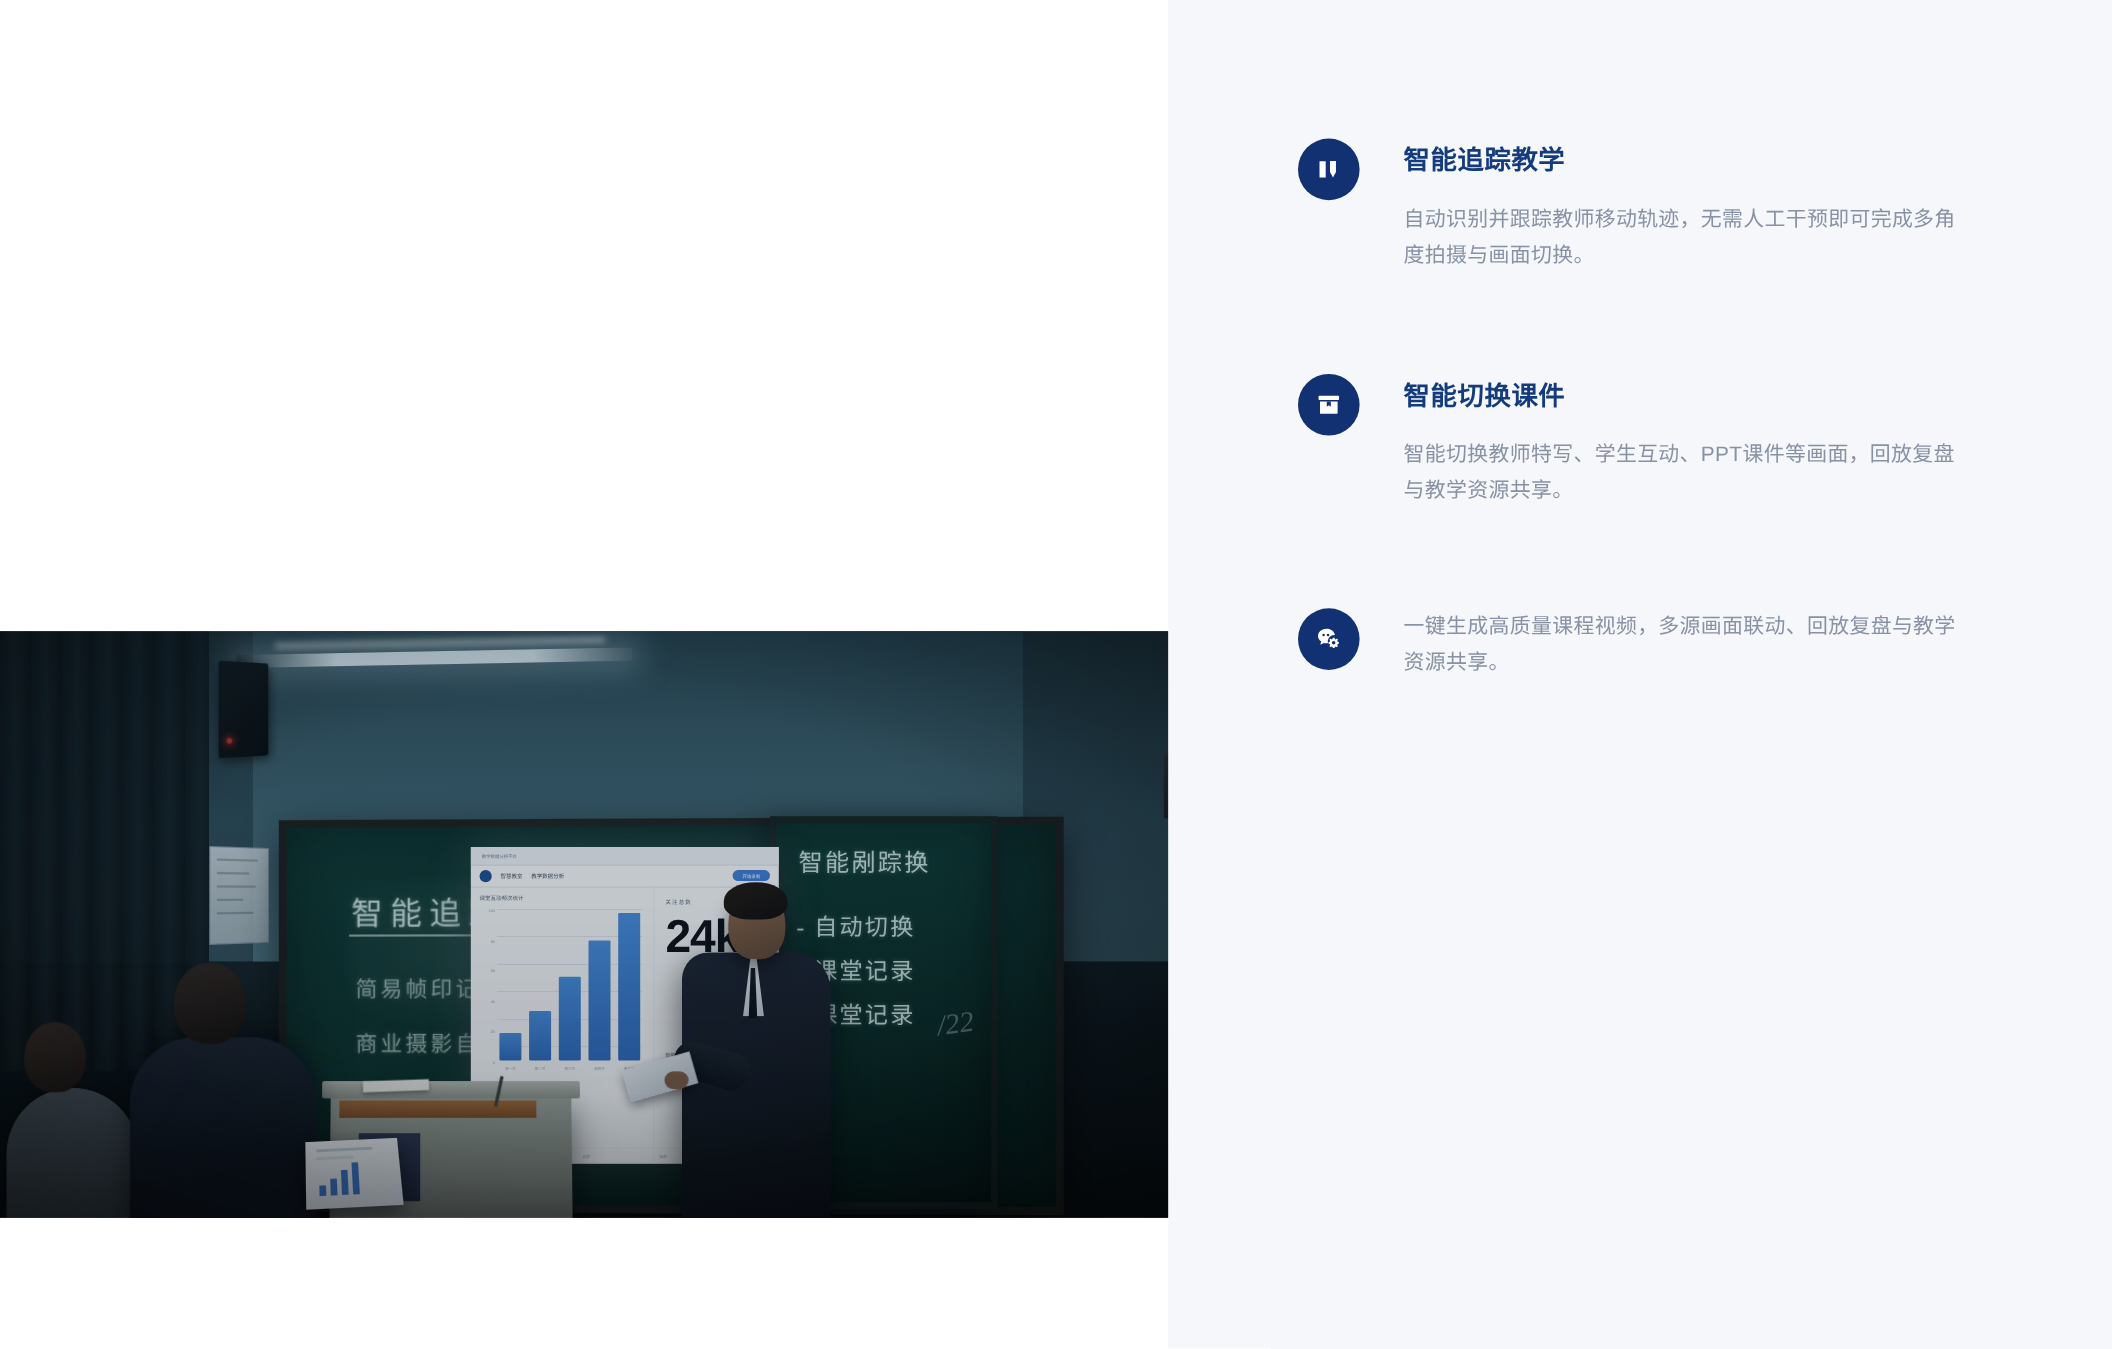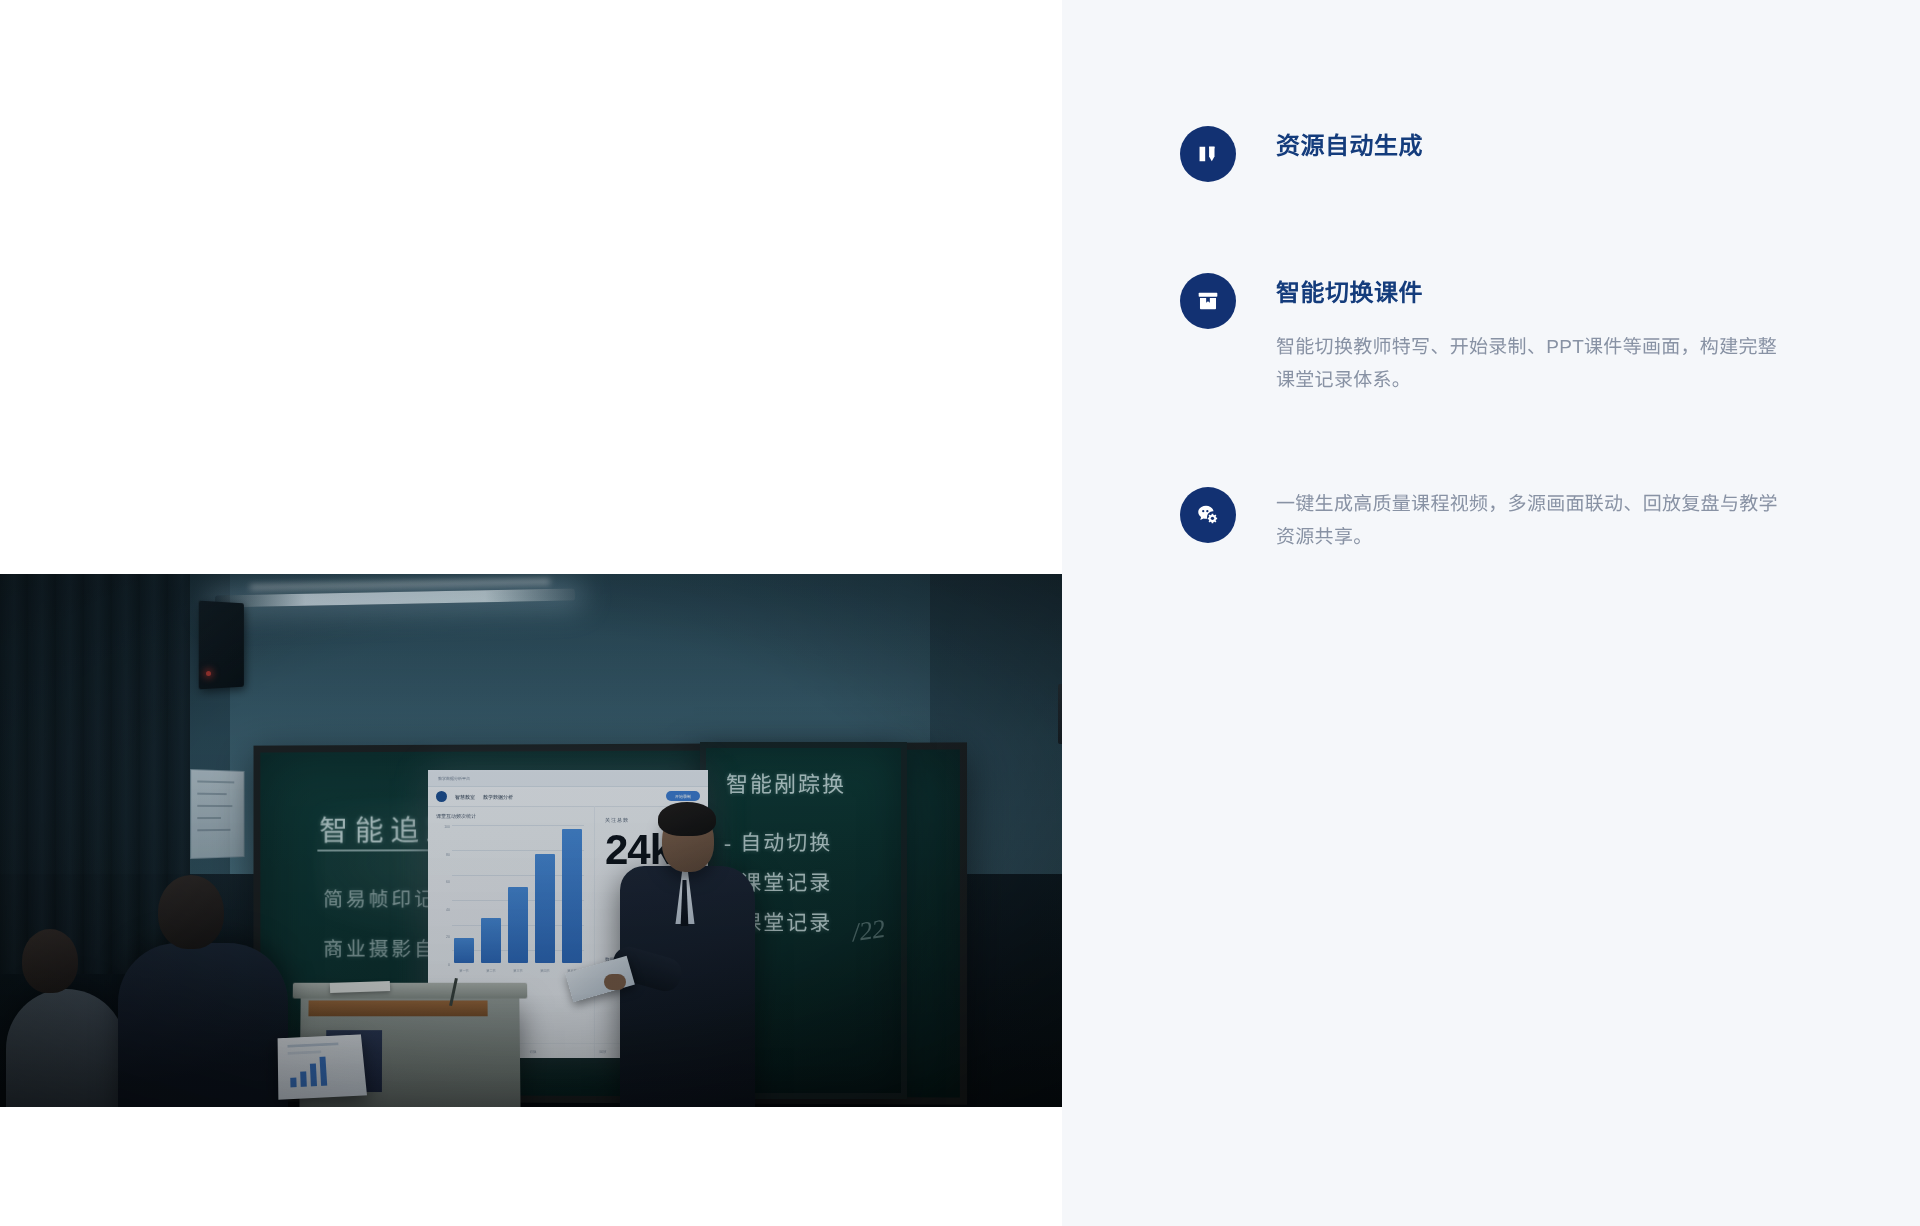--- a/index.html
+++ b/index.html
@@ -570,35 +570,36 @@
 
     <div class="feature">
       <div class="feature-icon">
         <svg width="26" height="26" viewBox="0 0 24 24" fill="#ffffff" aria-hidden="true">
           <path d="M4.2 5.2h5.2v13.6H4.2V5.2zm1.1 2.1h2.3v1.1H5.3V7.3zm0 2.6h3.0v1.1H5.3V9.9zm0 2.6h2.3v1.1H5.3v-1.1zm0 2.6h3.0v1.1H5.3v-1.1z"></path>
           <path d="M13.0 5.2h5.0v9.0l-2.5 4.6-2.5-4.6V5.2z"></path>
           <path d="M13.0 5.2h5.0v1.6h-5.0V5.2z" fill="#ffffff"></path>
         </svg>
       </div>
       <div class="feature-text">
-        <div class="feature-title">资源自动生成</div>
+        <div class="feature-title">智能追踪教学</div>
+        <div class="feature-desc">自动识别并跟踪教师移动轨迹，无需人工干预即可完成多角度拍摄与画面切换。</div>
       </div>
     </div>
 
     <div class="feature">
       <div class="feature-icon">
         <svg width="26" height="26" viewBox="0 0 24 24" fill="#ffffff" aria-hidden="true">
           <rect x="3.4" y="4.4" width="17.2" height="3.6" rx="0.6"></rect>
           <path d="M4.6 9.2h14.8v9.6a.8.8 0 0 1-.8.8H5.4a.8.8 0 0 1-.8-.8V9.2z"></path>
           <path d="M10.3 9.2h3.4v4.4l-1.7-1.3-1.7 1.3V9.2z" fill="#123172"></path>
         </svg>
       </div>
       <div class="feature-text">
         <div class="feature-title">智能切换课件</div>
-        <div class="feature-desc">智能切换教师特写、开始录制、PPT课件等画面，构建完整课堂记录体系。</div>
+        <div class="feature-desc">智能切换教师特写、学生互动、PPT课件等画面，回放复盘与教学资源共享。</div>
       </div>
     </div>
 
     <div class="feature">
       <div class="feature-icon">
         <svg width="26" height="26" viewBox="0 0 24 24" fill="#ffffff" aria-hidden="true">
           <path d="M10.2 3.4c-4.0 0-7.2 2.6-7.2 5.9 0 1.9 1.0 3.5 2.6 4.6l-.7 2.8 3.0-1.5c.7.2 1.5.3 2.3.3.35 0 .7-.02 1.04-.06a5.6 5.6 0 0 1 5.9-6.9C16.5 5.5 13.7 3.4 10.2 3.4z"></path>
           <circle cx="7.6" cy="8.5" r="1.05" fill="#123172"></circle>
           <circle cx="11.4" cy="8.5" r="1.05" fill="#123172"></circle>
           <path d="M17.05 11.9l.95.38.72-.72 1.05 1.05-.72.72.38.95 1.0.2v1.48l-1.0.2-.38.95.72.72-1.05 1.05-.72-.72-.95.38-.2 1.0h-1.48l-.2-1.0-.95-.38-.72.72-1.05-1.05.72-.72-.38-.95-1.0-.2v-1.48l1.0-.2.38-.95-.72-.72 1.05-1.05.72.72.95-.38.2-1.0h1.48l.2 1.0z"></path>

